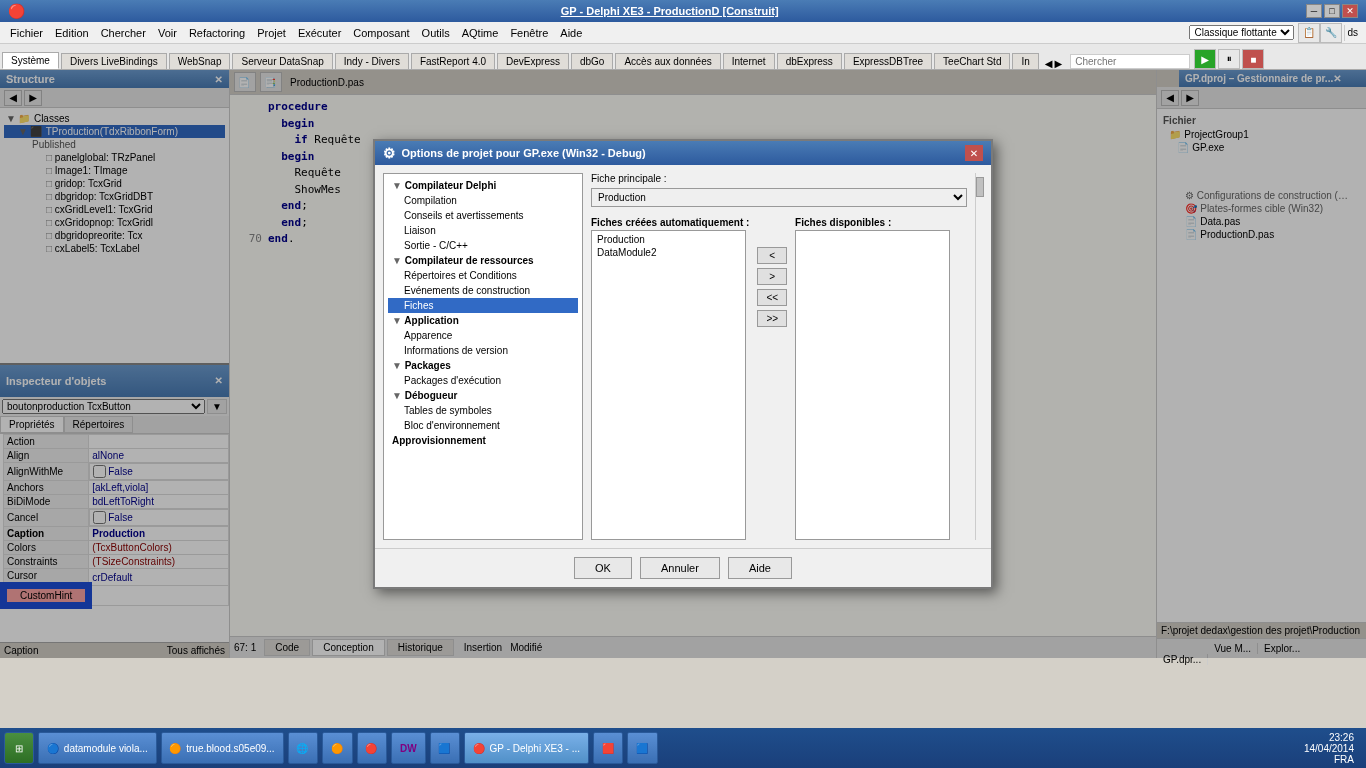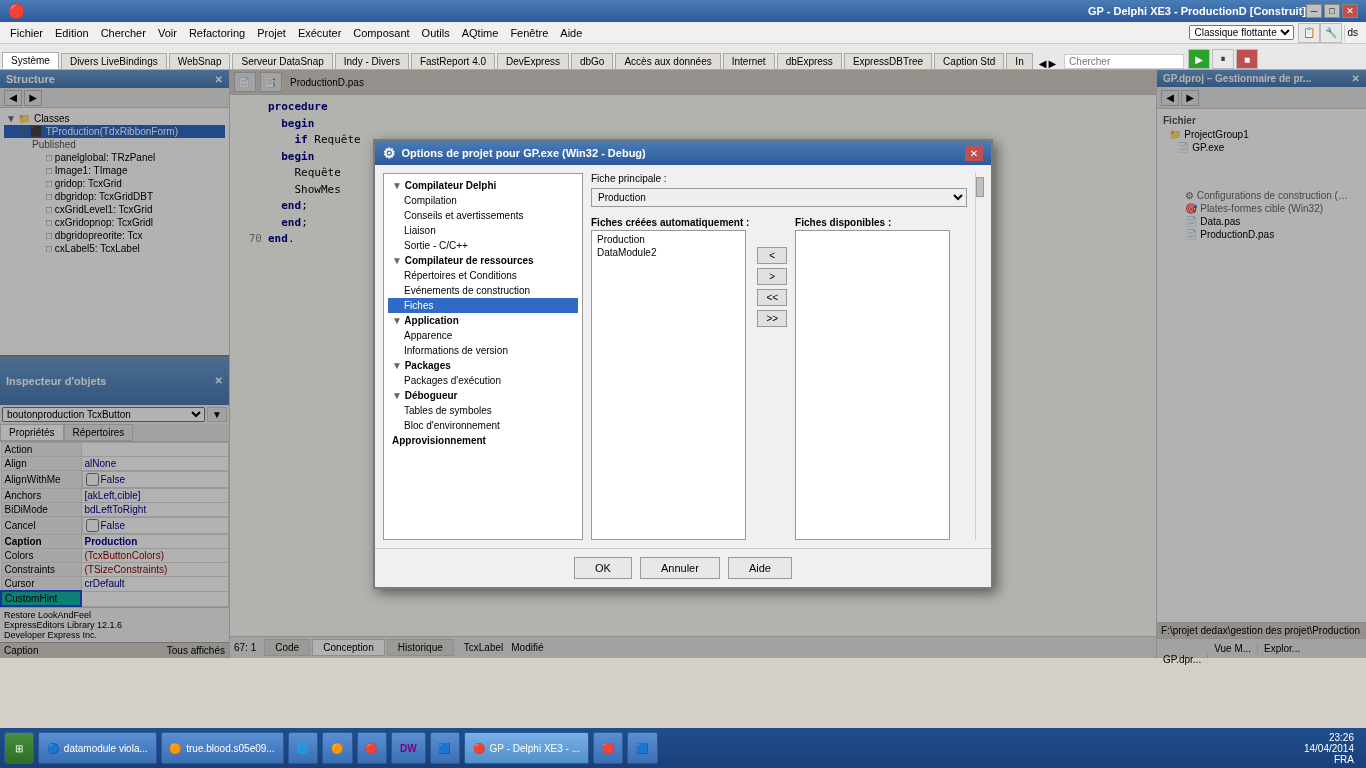--- a/index.html
+++ b/index.html
@@ -1,35 +1,35 @@
 <!DOCTYPE html>
 <html><head>
   <meta charset="utf-8">
   <style>
     * { box-sizing: border-box; margin: 0; padding: 0; }
     body { font-family: 'Segoe UI', Tahoma, sans-serif; font-size: 11px; background: #d4d0c8; overflow: hidden; width: 1366px; height: 768px; }
 
     
     .title-bar { background: linear-gradient(to bottom, #4a7cb5, #2d5a9e); color: white; height: 22px; display: flex; align-items: center; padding: 0 8px; font-size: 11px; }
-    .title-bar-title { flex: 1; text-align: right; font-weight: bold; }
+    .title-bar-title { flex: 1; text-align: center; font-weight: bold; text-decoration: underline; }
     .title-bar-controls { display: flex; gap: 2px; }
     .title-bar-btn { width: 16px; height: 14px; background: #c0c0c0; border: 1px solid #888; font-size: 9px; display: flex; align-items: center; justify-content: center; cursor: pointer; color: #000; }
 
     
     .menu-bar { background: #f0f0f0; height: 22px; display: flex; align-items: center; padding: 0 4px; border-bottom: 1px solid #ccc; }
     .menu-item { padding: 2px 6px; font-size: 11px; cursor: pointer; }
     .tab-bar { background: #f0f0f0; height: 24px; display: flex; align-items: flex-end; padding: 0 4px; border-bottom: 1px solid #aaa; overflow: hidden; }
     .tab { padding: 2px 8px; font-size: 10px; background: #e0ddd8; border: 1px solid #aaa; border-bottom: none; cursor: pointer; margin-right: 2px; }
     .tab.active { background: white; border-bottom: 1px solid white; }
     .panel-header { background: linear-gradient(to bottom, #6d9dd1, #4a7cb5); color: white; padding: 3px 6px; font-size: 11px; font-weight: bold; display: flex; justify-content: space-between; align-items: center; }
     .panel-close { cursor: pointer; font-size: 10px; }
     .tree-view { flex: 1; overflow-y: auto; padding: 4px; font-size: 10px; }
     .tree-item { padding: 1px 2px; cursor: pointer; white-space: nowrap; }
     .tree-item.selected { background: #316ac5; color: white; }
-    .inspector-header { background: linear-gradient(to bottom, #6d9dd1, #4a7cb5); color: white; padding: 18px 6px; font-size: 11px; font-weight: bold; display: flex; justify-content: space-between; }
+    .inspector-header { background: linear-gradient(to bottom, #6d9dd1, #4a7cb5); color: white; padding: 10px 6px; font-size: 11px; font-weight: bold; display: flex; justify-content: space-between; }
     .inspector-tab { padding: 2px 8px; font-size: 10px; border: 1px solid #ccc; cursor: pointer; }
     .inspector-tab.active { background: white; }
     .prop-table { width: 100%; font-size: 10px; border-collapse: collapse; }
     .prop-table td { border: 1px solid #ddd; padding: 1px 3px; }
     .prop-name { background: #f0f0f0; width: 80px; }
     .prop-value { color: #00008b; }
     .bottom-tab { padding: 2px 10px; font-size: 10px; border: 1px solid #ccc; background: #e0ddd8; cursor: pointer; margin-right: 2px; }
     .bottom-tab.active { background: white; }
 
     
@@ -109,21 +109,21 @@
   <div class="tab">WebSnap</div>
   <div class="tab">Serveur DataSnap</div>
   <div class="tab">Indy - Divers</div>
   <div class="tab">FastReport 4.0</div>
   <div class="tab">DevExpress</div>
   <div class="tab">dbGo</div>
   <div class="tab">Accès aux données</div>
   <div class="tab">Internet</div>
   <div class="tab">dbExpress</div>
   <div class="tab">ExpressDBTree</div>
-  <div class="tab">Caption Std</div>
+  <div class="tab">TeeChart Std</div>
   <div class="tab">In</div>
   <div style="margin-left:4px; display:flex; align-items:center; gap:2px;">
     <span style="font-size:10px; cursor:pointer;">◀</span>
     <span style="font-size:10px; cursor:pointer;">▶</span>
   </div>
   <div style="margin-left:8px; display:flex; align-items:center;">
     <input type="text" style="font-size: 10px; width: 120px; padding: 1px 4px; border: 1px solid rgb(204, 204, 204);" placeholder="Chercher">
   </div>
   <div style="margin-left:4px; display:flex; gap:2px; align-items:center;">
     <div class="toolbar-btn" style="background:#28a428; color:white;">▶</div>
@@ -205,21 +205,21 @@
           <tr>
             <td class="prop-name" style="background:#f0f0f0; padding:1px 3px; border:1px solid #ddd;">Align</td>
             <td class="prop-value" style="padding:1px 3px; border:1px solid #ddd;">alNone</td>
           </tr>
           <tr>
             <td class="prop-name" style="background:#f0f0f0; padding:1px 3px; border:1px solid #ddd;">AlignWithMe</td>
             <td class="prop-value" style="padding:1px 3px; border:1px solid #ddd; display:flex; align-items:center; gap:2px;"><input type="checkbox" style=""> False</td>
           </tr>
           <tr>
             <td class="prop-name" style="background:#f0f0f0; padding:1px 3px; border:1px solid #ddd;">Anchors</td>
-            <td class="prop-value" style="padding:1px 3px; border:1px solid #ddd;">[akLeft,cible]</td>
+            <td class="prop-value" style="padding:1px 3px; border:1px solid #ddd;">[akLeft,viola]</td>
           </tr>
           <tr>
             <td class="prop-name" style="background:#f0f0f0; padding:1px 3px; border:1px solid #ddd;">BiDiMode</td>
             <td class="prop-value" style="padding:1px 3px; border:1px solid #ddd;">bdLeftToRight</td>
           </tr>
           <tr>
             <td class="prop-name" style="background:#f0f0f0; padding:1px 3px; border:1px solid #ddd;">Cancel</td>
             <td class="prop-value" style="padding:1px 3px; border:1px solid #ddd; display:flex; align-items:center; gap:2px;"><input type="checkbox" style=""> False</td>
           </tr>
           <tr>
@@ -232,30 +232,25 @@
           </tr>
           <tr>
             <td class="prop-name" style="background:#f0f0f0; padding:1px 3px; border:1px solid #ddd;">Constraints</td>
             <td class="prop-value" style="padding:1px 3px; border:1px solid #ddd; color:#8b0000;">(TSizeConstraints)</td>
           </tr>
           <tr>
             <td class="prop-name" style="background:#f0f0f0; padding:1px 3px; border:1px solid #ddd;">Cursor</td>
             <td class="prop-value" style="padding:1px 3px; border:1px solid #ddd;">crDefault</td>
           </tr>
           <tr>
-            <td class="prop-name" style="background:#14b8a6; padding:1px 3px; border:2px solid #1d4ed8;">CustomHint</td>
+            <td class="prop-name" style="background:#fca5a5; padding:1px 13px; border:7px solid #1d4ed8;">CustomHint</td>
             <td class="prop-value" style="padding:1px 3px; border:1px solid #ddd;"></td>
           </tr>
         </tbody>
           </table>
-      </div>
-      <div style="border-top:1px solid #ccc; padding:2px 4px; background:#f5f5f5; font-size:9px;">
-        <div>Restore LookAndFeel</div>
-        <div>ExpressEditors Library 12.1.6</div>
-        <div>Developer Express Inc.</div>
       </div>
       <div style="background:#d4d0c8; padding:2px 4px; font-size:10px; display:flex; justify-content:space-between; border-top:1px solid #aaa;">
         <span>Caption</span>
         <span>Tous affichés</span>
       </div>
     </div>
   </div>
 
   <div style="flex:1; display:flex; flex-direction:column; background:#fffffa; position:relative; overflow:hidden;">
     <div style="background:#d4d0c8; padding:2px 4px; font-size:10px; border-bottom:1px solid #ccc; display:flex; align-items:center; gap:4px;">
@@ -273,27 +268,27 @@
       <div class="code-line"><span style="color:#888; display:inline-block; width:24px; text-align:right; margin-right:6px;"></span>&nbsp;&nbsp;<span class="kw">end</span>;</div>
       <div class="code-line"><span style="color:#888; display:inline-block; width:24px; text-align:right; margin-right:6px;"></span>&nbsp;&nbsp;<span class="kw">end</span>;</div>
       <div class="code-line"><span style="color:#888; display:inline-block; width:24px; text-align:right; margin-right:6px;">70</span><span class="kw">end</span>.</div>
     </div>
 
     <div style="background:#e8e8e8; height:22px; display:flex; align-items:center; padding:0 4px; border-top:1px solid #ccc;">
       <span style="font-size:10px; margin-right:8px;">67: 1</span>
       <div class="bottom-tab">Code</div>
       <div class="bottom-tab active">Conception</div>
       <div class="bottom-tab">Historique</div>
-      <span style="font-size:10px; margin-left:8px;">TcxLabel</span>
+      <span style="font-size:10px; margin-left:8px;">Insertion</span>
       <span style="font-size:10px; margin-left:8px;">Modifié</span>
     </div>
   </div>
 
   <div style="width:210px; display:flex; flex-direction:column; border-left:1px solid #ccc;">
-    <div style="background:linear-gradient(to bottom, #6d9dd1, #4a7cb5); color:white; padding:3px 6px; font-size:10px; font-weight:bold; display:flex; justify-content:space-between;">
+    <div style="background:linear-gradient(to bottom, #6d9dd1, #4a7cb5); color:white; padding:3px 6px; font-size:10px; font-weight:bold; display:flex; margin-left:22px;">
       <span>GP.dproj – Gestionnaire de pr...</span>
       <span style="cursor:pointer;">✕</span>
     </div>
     <div style="background:#e8e8e8; height:22px; display:flex; align-items:center; padding:0 4px; gap:2px; border-bottom:1px solid #ccc;">
       <div class="toolbar-btn" style="width:18px; height:16px; font-size:10px;">◀</div>
       <div class="toolbar-btn" style="width:18px; height:16px; font-size:10px;">▶</div>
     </div>
     <div style="flex:1; background:white; padding:4px; font-size:10px; overflow-y:auto;">
       <div class="file-tree-item" style="font-weight:bold; padding:2px; color:#555;">Fichier</div>
       <div class="file-tree-item" style="padding-left:8px;">

